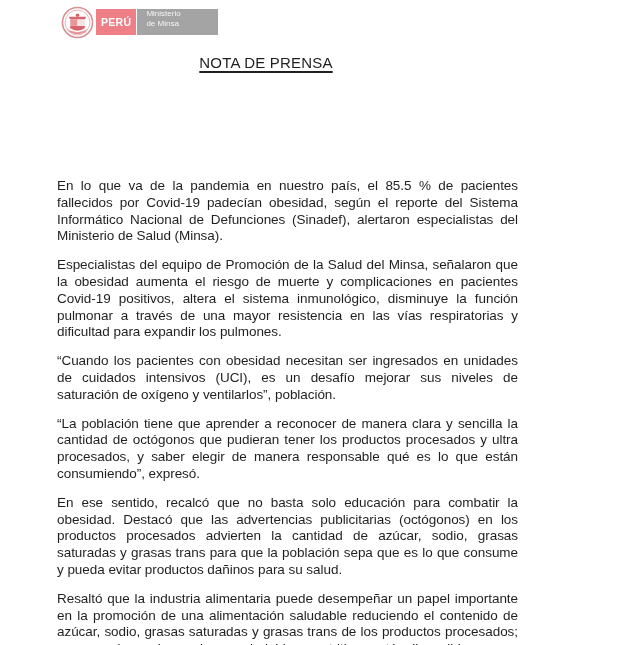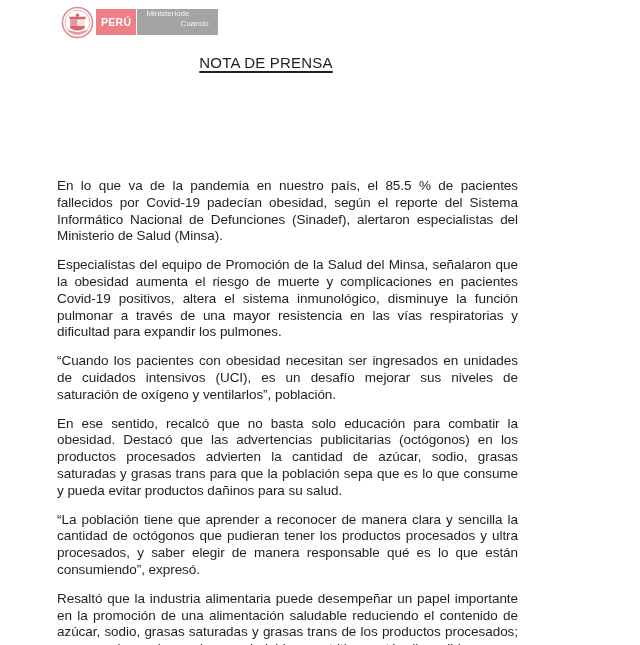--- a/index.html
+++ b/index.html
@@ -42,22 +42,22 @@
   }
   .ministry-box {
     height: 26px;
     width: 72px;
     margin-left: 1px;
     background: #a5a4a4;
     color: #f4f4f4;
     font-size: 8px;
     line-height: 9.5px;
     display: flex;
-    flex-direction: row;
-    justify-content: flex-end;
+    flex-direction: column;
+    justify-content: flex-start;
     padding-left: 9px;
   }
 
   
   .kicker {
     position: absolute;
     top: 54px;
     left: 0;
     width: 100%;
     text-align: center;
@@ -123,30 +123,30 @@
         <rect x="9.5" y="14" width="7.5" height="6.5" fill="#e8959a"></rect>
         <rect x="17" y="14" width="7.5" height="6.5" fill="#f7e3e4"></rect>
         <path d="M9.5 20.5 h15 v2.5 q-7.5 5 -15 0 z" fill="#d9646c"></path>
         <path d="M7 24 q10 6 20 0 l-2 3 q-8 4 -16 0 z" fill="#e8959a"></path>
         <circle cx="17" cy="9.5" r="1.8" fill="#d9646c"></circle>
       </svg>
     </span>
     <span class="peru-box">PERÚ</span>
     <span class="ministry-box">
       <span>Ministerio</span>
-      <span>de Cuando</span>
+      <span>de Minsa</span>
     </span>
   </div>
 
   <div class="kicker">
     <span>NOTA DE PRENSA</span>
   </div>
 
   <div class="article-body">
       <p class="para">En lo que va de la pandemia en nuestro país, el 85.5 % de pacientes fallecidos por Covid-19 padecían obesidad, según el reporte del Sistema Informático Nacional de Defunciones (Sinadef), alertaron especialistas del Ministerio de Salud (Minsa).</p>
       <p class="para">Especialistas del equipo de Promoción de la Salud del Minsa, señalaron que la obesidad aumenta el riesgo de muerte y complicaciones en pacientes Covid-19 positivos, altera el sistema inmunológico, disminuye la función pulmonar a través de una mayor resistencia en las vías respiratorias y dificultad para expandir los pulmones.</p>
       <p class="para">“Cuando los pacientes con obesidad necesitan ser ingresados en unidades de cuidados intensivos (UCI), es un desafío mejorar sus niveles de saturación de oxígeno y ventilarlos”, población.</p>
+      <p class="para">“La población tiene que aprender a reconocer de manera clara y sencilla la cantidad de octógonos que pudieran tener los productos procesados y ultra procesados, y saber elegir de manera responsable qué es lo que están consumiendo”, expresó.</p>
       <p class="para">En ese sentido, recalcó que no basta solo educación para combatir la obesidad. Destacó que las advertencias publicitarias (octógonos) en los productos procesados advierten la cantidad de azúcar, sodio, grasas saturadas y grasas trans para que la población sepa que es lo que consume y pueda evitar productos dañinos para su salud.</p>
-      <p class="para">“La población tiene que aprender a reconocer de manera clara y sencilla la cantidad de octógonos que pudieran tener los productos procesados y ultra procesados, y saber elegir de manera responsable qué es lo que están consumiendo”, expresó.</p>
       <p class="para">Resaltó que la industria alimentaria puede desempeñar un papel importante en la promoción de una alimentación saludable reduciendo el contenido de azúcar, sodio, grasas saturadas y grasas trans de los productos procesados; asegurando que las opciones saludables y nutritivas estén disponibles y sean asequibles para todos los consumidores, y limitando la comercialización de productos ricos en azúcar, sal y grasas, sobre todo los destinados a los niños, niñas y adolescentes.</p>
     </div>
 
 </div>
 
 </body></html>

